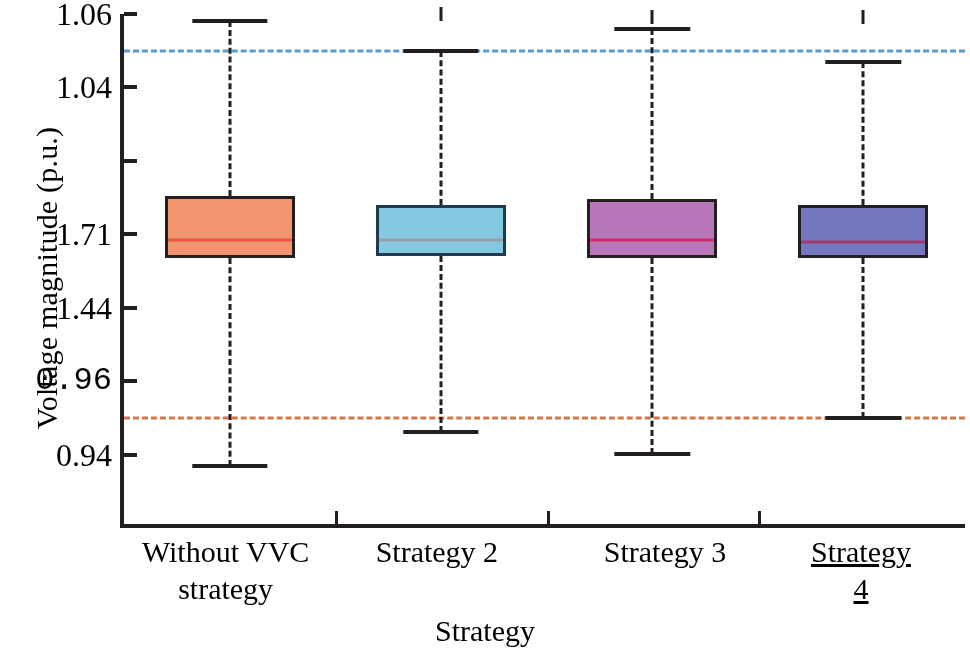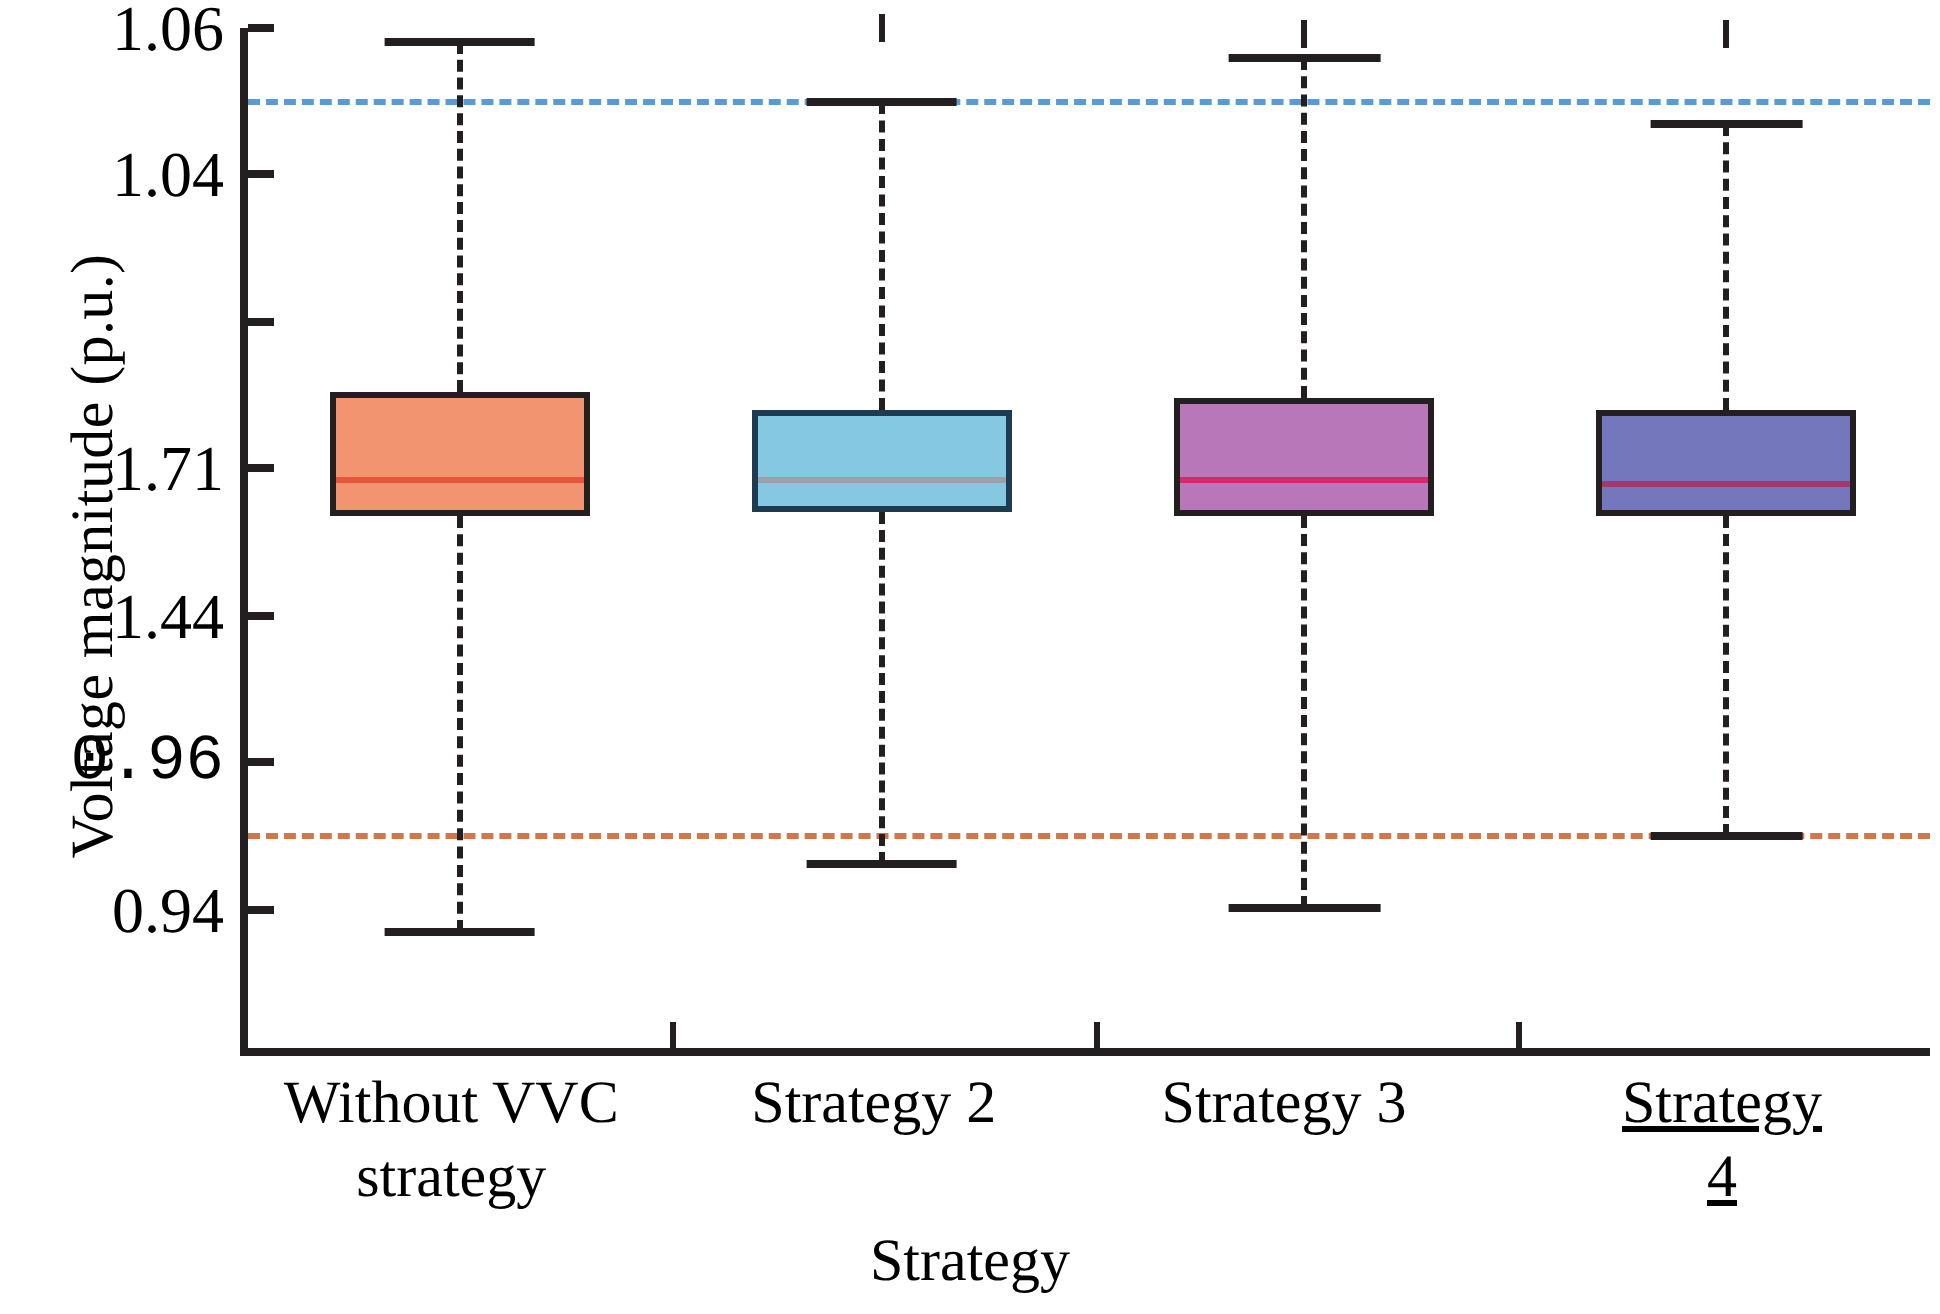--- a/index.html
+++ b/index.html
@@ -126,18 +126,18 @@
         <div class="boxrect" style="top: 190.914px; height: 53.2357px; width: 130px; background: rgb(117, 119, 189); border-color: rgb(35, 31, 32);"></div>
         <div class="median" style="top: 227.629px; width: 124px; background: rgb(162, 58, 110);"></div>
         <div class="outlier" style="top: 2.93714px; height: 14px;"></div>
       </div>
     </div>
 
   <div id="xticklabels">
       <div class="xtick-label" style="left: 105.625px; font-family: Liberation Serif, serif;">Without VVC
 strategy</div>
       <div class="xtick-label" style="left: 316.875px;">Strategy 2</div>
-      <div class="xtick-label" style="left: 522px;">Strategy 3</div>
+      <div class="xtick-label" style="left: 545px;">Strategy 3</div>
       <div class="xtick-label" style="left: 741px; text-decoration: underline;">Strategy 4</div>
     </div>
   <div id="xlabel">Strategy</div>
 
 </div>
 
 </body></html>

